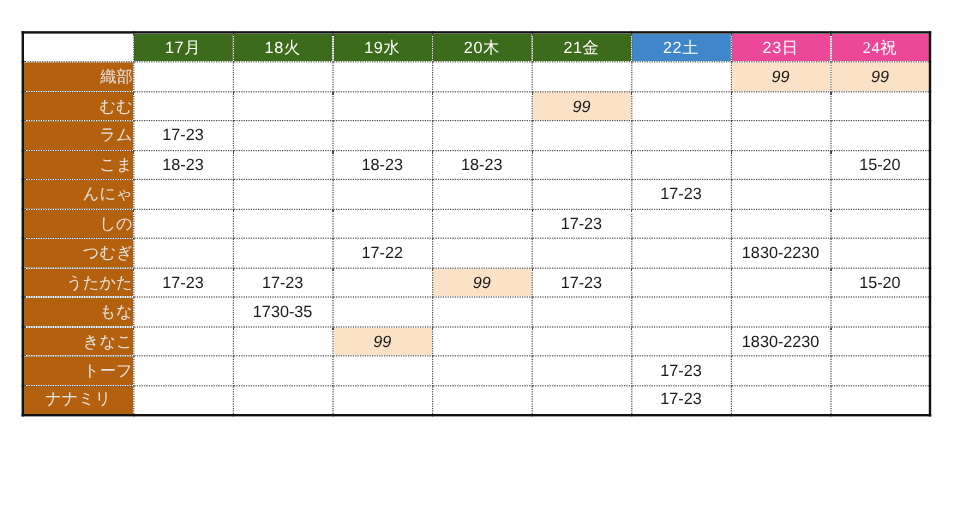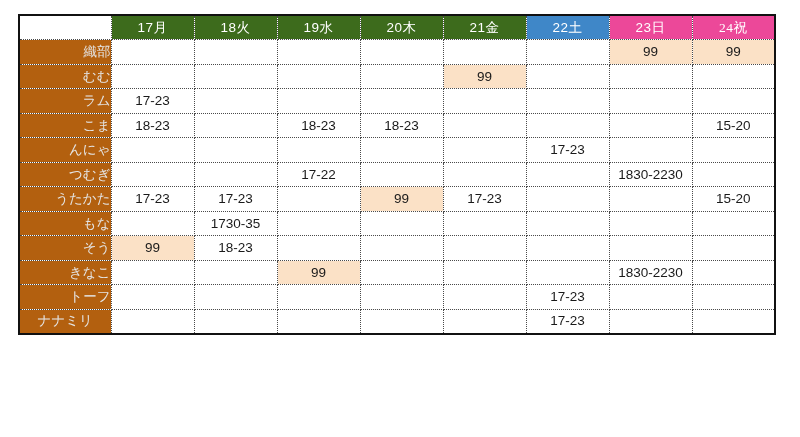--- a/index.html
+++ b/index.html
@@ -11,20 +11,21 @@
     width: 800px;
     height: 437px;
     font-family: "Liberation Sans", "DejaVu Sans", sans-serif;
     overflow: hidden;
   }
   #sheet {
     position: relative;
     width: 800px;
     height: 368px;
     background: #ffffff;
+    margin-top: 12px;
   }
   #schedule-table {
     position: absolute;
     left: 18px;
     top: 14px;
     border-collapse: collapse;
     table-layout: fixed;
     background: #ffffff;
     border: 2.5px solid #111111;
   }
@@ -80,21 +81,21 @@
   tbody tr:last-child td.row-label { border-bottom: none; }
 
   
   td.cell {
     background: #ffffff;
     color: #1a1a1a;
     text-align: center;
     vertical-align: middle;
     font-size: 13.5px;
   }
-  td.cell.hl { background: #fbe1c6; }
+  td.cell.hl { background: #fbe1c6; font-style: italic; }
   tbody tr:last-child td { border-bottom: none; text-align: center; }
   #schedule-table tr td:last-child,
   #schedule-table tr th:last-child { border-right: none; }
 </style>
 </head>
 <body>
 
 <div id="sheet">
   <table id="schedule-table">
     <colgroup id="table-colgroup">
@@ -171,20 +172,31 @@
           <td class="cell"></td>
           <td class="cell"></td>
           <td class="cell"></td>
           <td class="cell"></td>
           <td class="cell"></td>
           <td class="cell">17-23</td>
           <td class="cell"></td>
           <td class="cell"></td>
         </tr>
         <tr>
+          <td class="row-label">しの</td>
+          <td class="cell"></td>
+          <td class="cell"></td>
+          <td class="cell"></td>
+          <td class="cell"></td>
+          <td class="cell">17-23</td>
+          <td class="cell"></td>
+          <td class="cell"></td>
+          <td class="cell"></td>
+        </tr>
+        <tr>
           <td class="row-label">つむぎ</td>
           <td class="cell"></td>
           <td class="cell"></td>
           <td class="cell">17-22</td>
           <td class="cell"></td>
           <td class="cell"></td>
           <td class="cell"></td>
           <td class="cell">1830-2230</td>
           <td class="cell"></td>
         </tr>
@@ -196,31 +208,20 @@
           <td class="cell hl">99</td>
           <td class="cell">17-23</td>
           <td class="cell"></td>
           <td class="cell"></td>
           <td class="cell">15-20</td>
         </tr>
         <tr>
           <td class="row-label">もな</td>
           <td class="cell"></td>
           <td class="cell">1730-35</td>
-          <td class="cell"></td>
-          <td class="cell"></td>
-          <td class="cell"></td>
-          <td class="cell"></td>
-          <td class="cell"></td>
-          <td class="cell"></td>
-        </tr>
-        <tr>
-          <td class="row-label">そう</td>
-          <td class="cell hl">99</td>
-          <td class="cell">18-23</td>
           <td class="cell"></td>
           <td class="cell"></td>
           <td class="cell"></td>
           <td class="cell"></td>
           <td class="cell"></td>
           <td class="cell"></td>
         </tr>
         <tr>
           <td class="row-label">きなこ</td>
           <td class="cell"></td>

